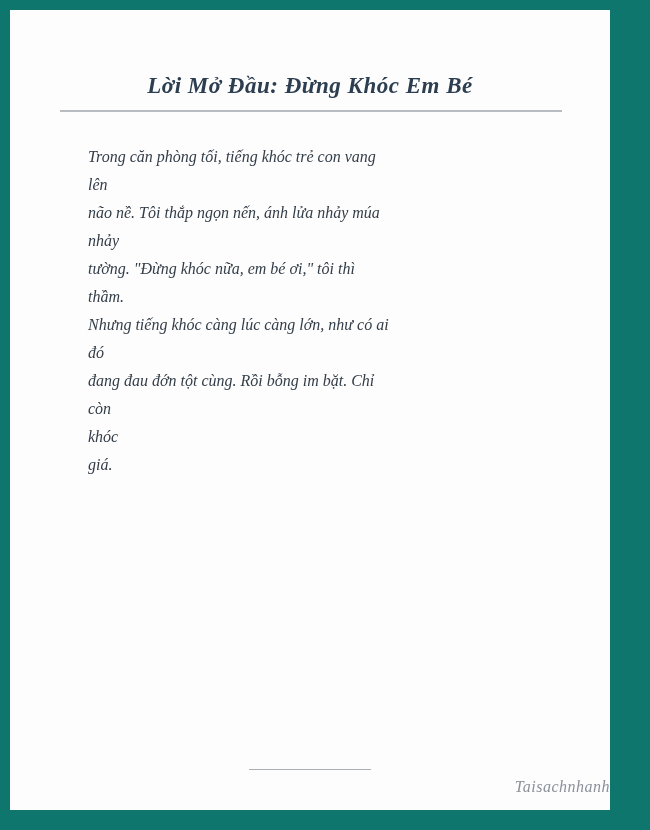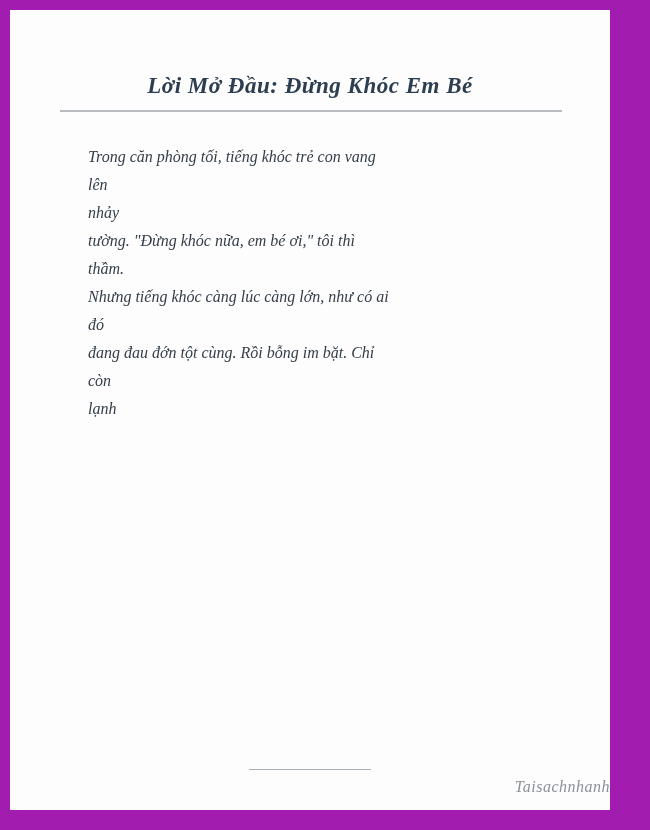--- a/index.html
+++ b/index.html
@@ -5,21 +5,21 @@
   html, body {
     margin: 0;
     padding: 0;
     background: #f0f0f0;
     font-family: "Liberation Serif", "DejaVu Serif", serif;
   }
   .canvas {
     position: relative;
     width: 650px;
     height: 830px;
-    background: #a21caf;
+    background: #0f766e;
     overflow: hidden;
   }
   .page {
     position: absolute;
     left: 10px;
     top: 10px;
     width: 600px;
     height: 800px;
     background: #fdfdfe;
     box-sizing: border-box;
@@ -79,28 +79,30 @@
 <div class="canvas">
   <div class="page">
 
     <h1 class="chapter-title">Lời Mở Đầu: Đừng Khóc Em Bé</h1>
 
     <hr class="title-divider">
 
     <div class="chapter-text">
       <div class="text-line">Trong căn phòng tối, tiếng khóc trẻ con vang</div>
       <div class="text-line">lên</div>
+      <div class="text-line">não nề. Tôi thắp ngọn nến, ánh lửa nhảy múa</div>
       <div class="text-line">nhảy</div>
       <div class="text-line">tường. "Đừng khóc nữa, em bé ơi," tôi thì</div>
       <div class="text-line">thầm.</div>
       <div class="text-line">Nhưng tiếng khóc càng lúc càng lớn, như có ai</div>
       <div class="text-line">đó</div>
       <div class="text-line">đang đau đớn tột cùng. Rồi bỗng im bặt. Chỉ</div>
       <div class="text-line">còn</div>
-      <div class="text-line">lạnh</div>
+      <div class="text-line">khóc</div>
+      <div class="text-line">giá.</div>
     </div>
 
     <div class="page-footer">
       <hr class="footer-divider">
       <div class="footer-brand">Taisachnhanh</div>
     </div>
 
   </div>
 </div>
 

